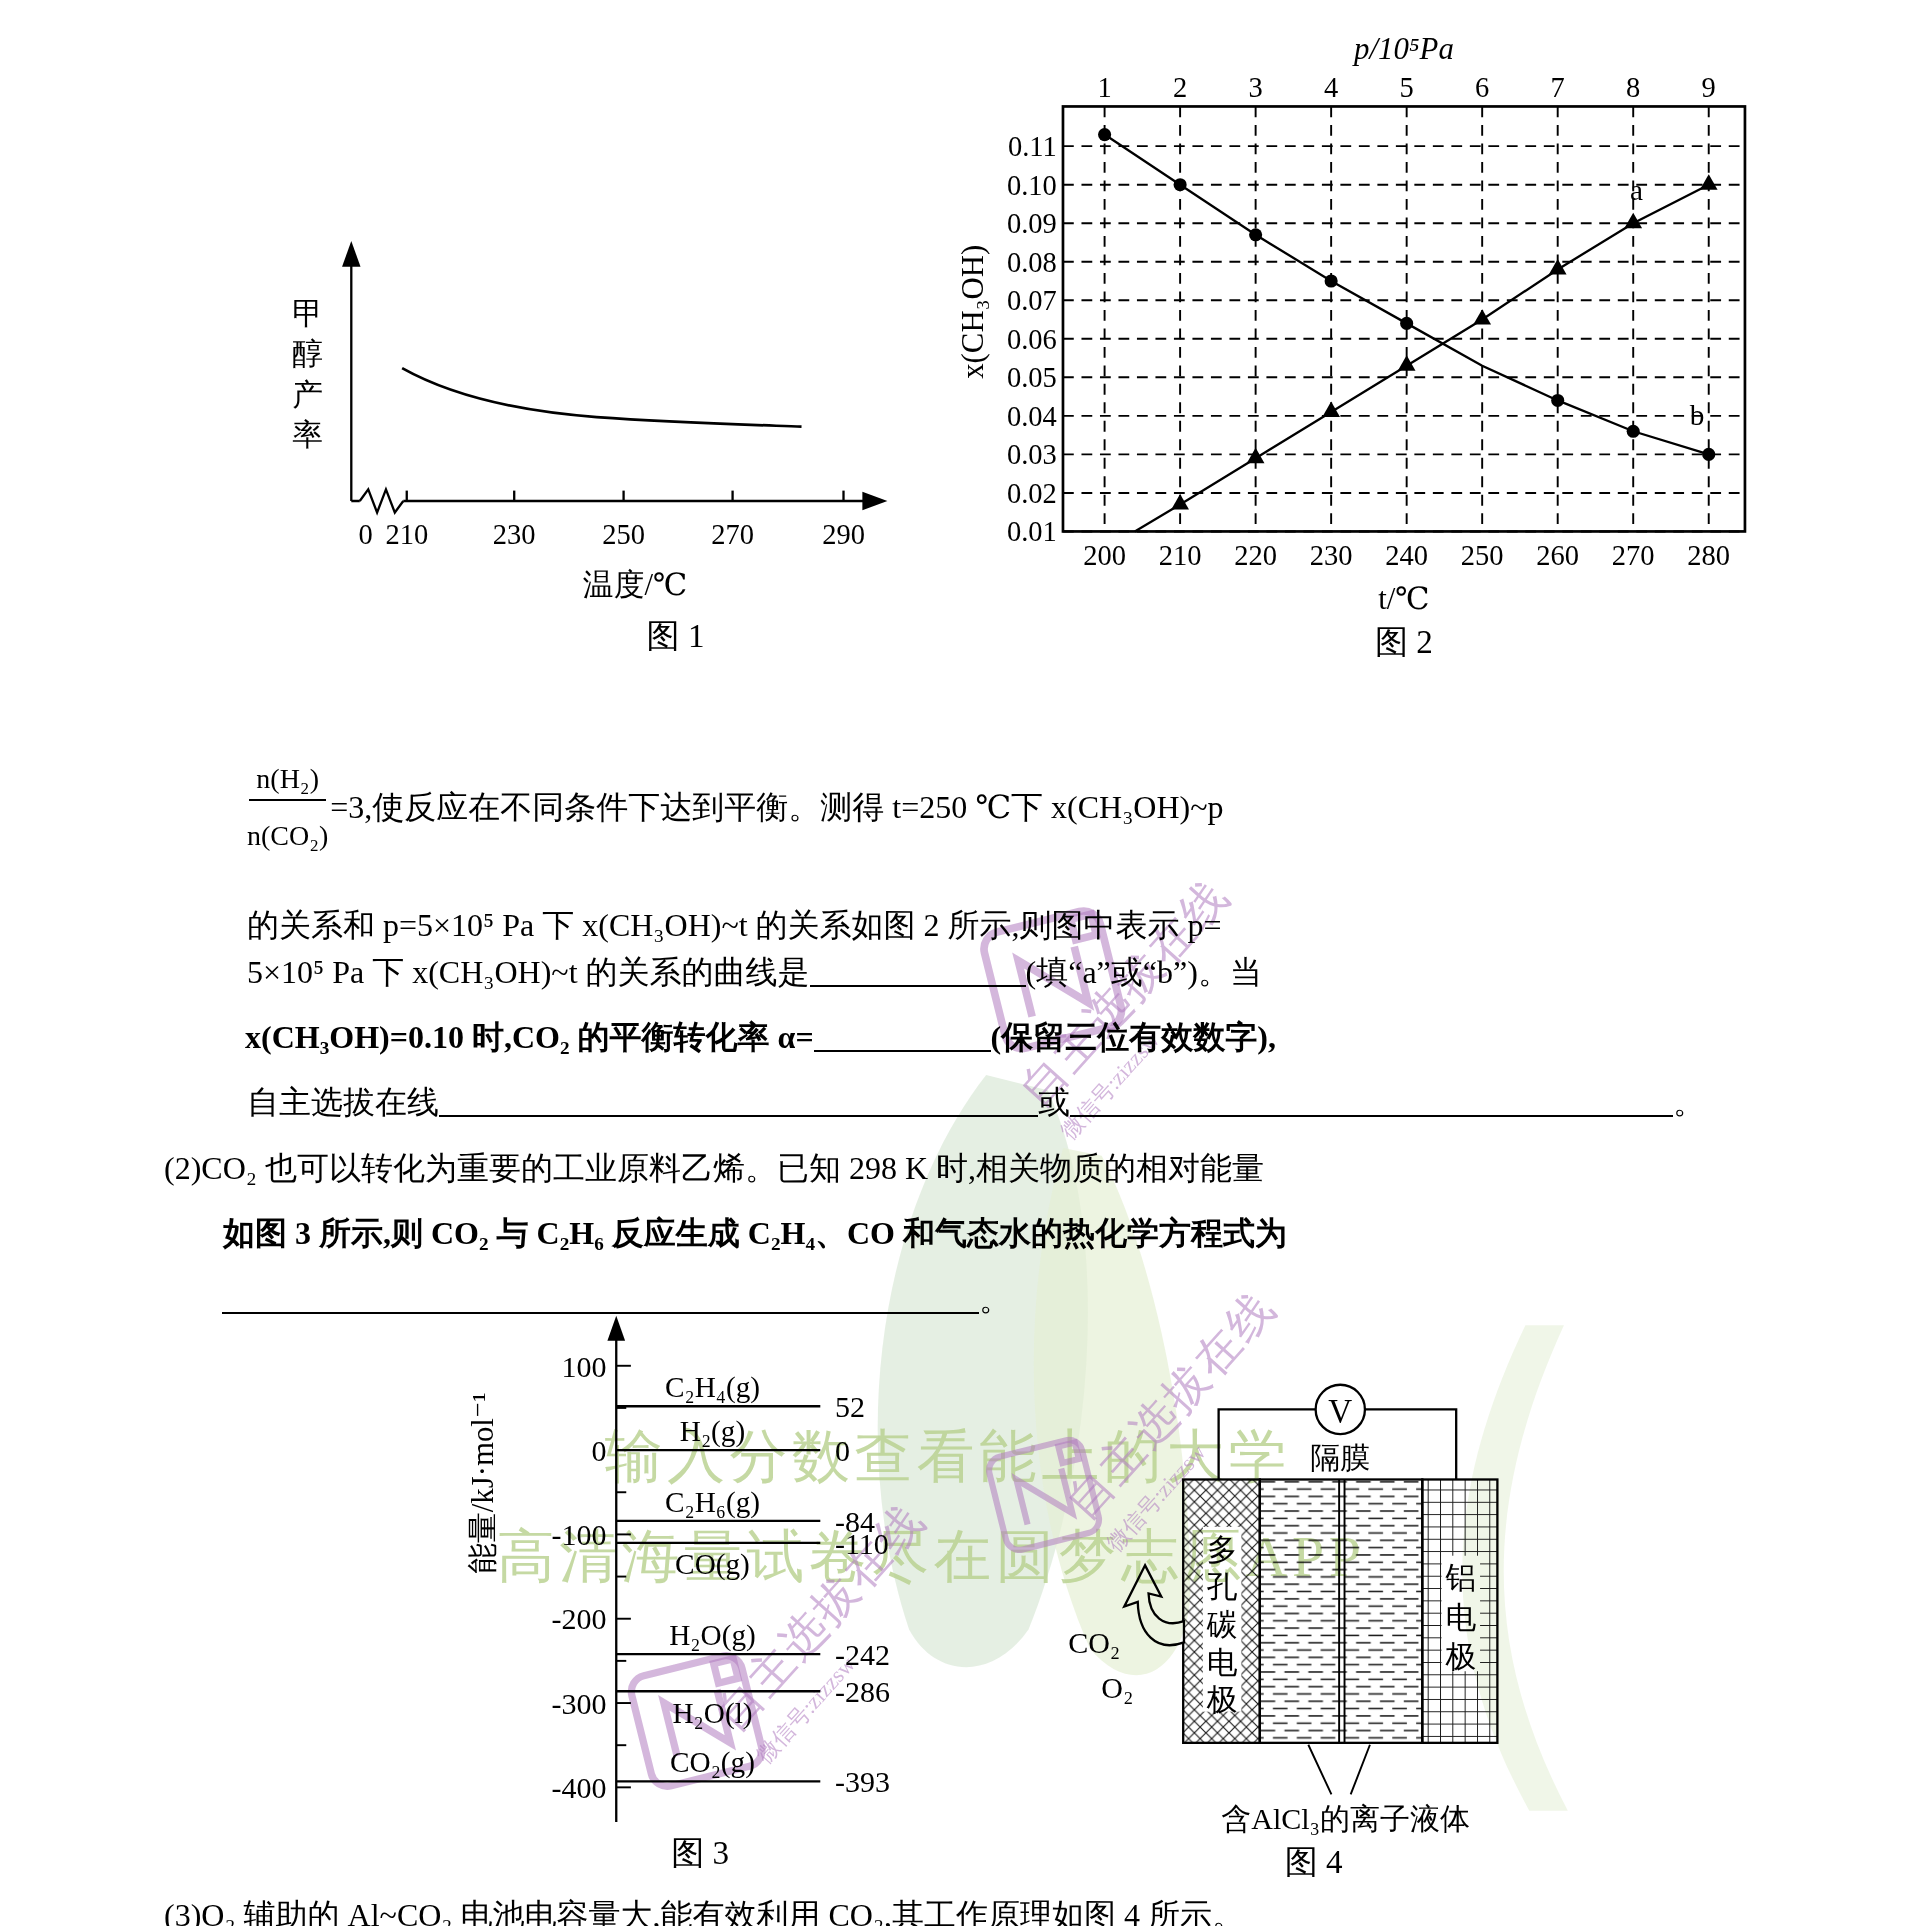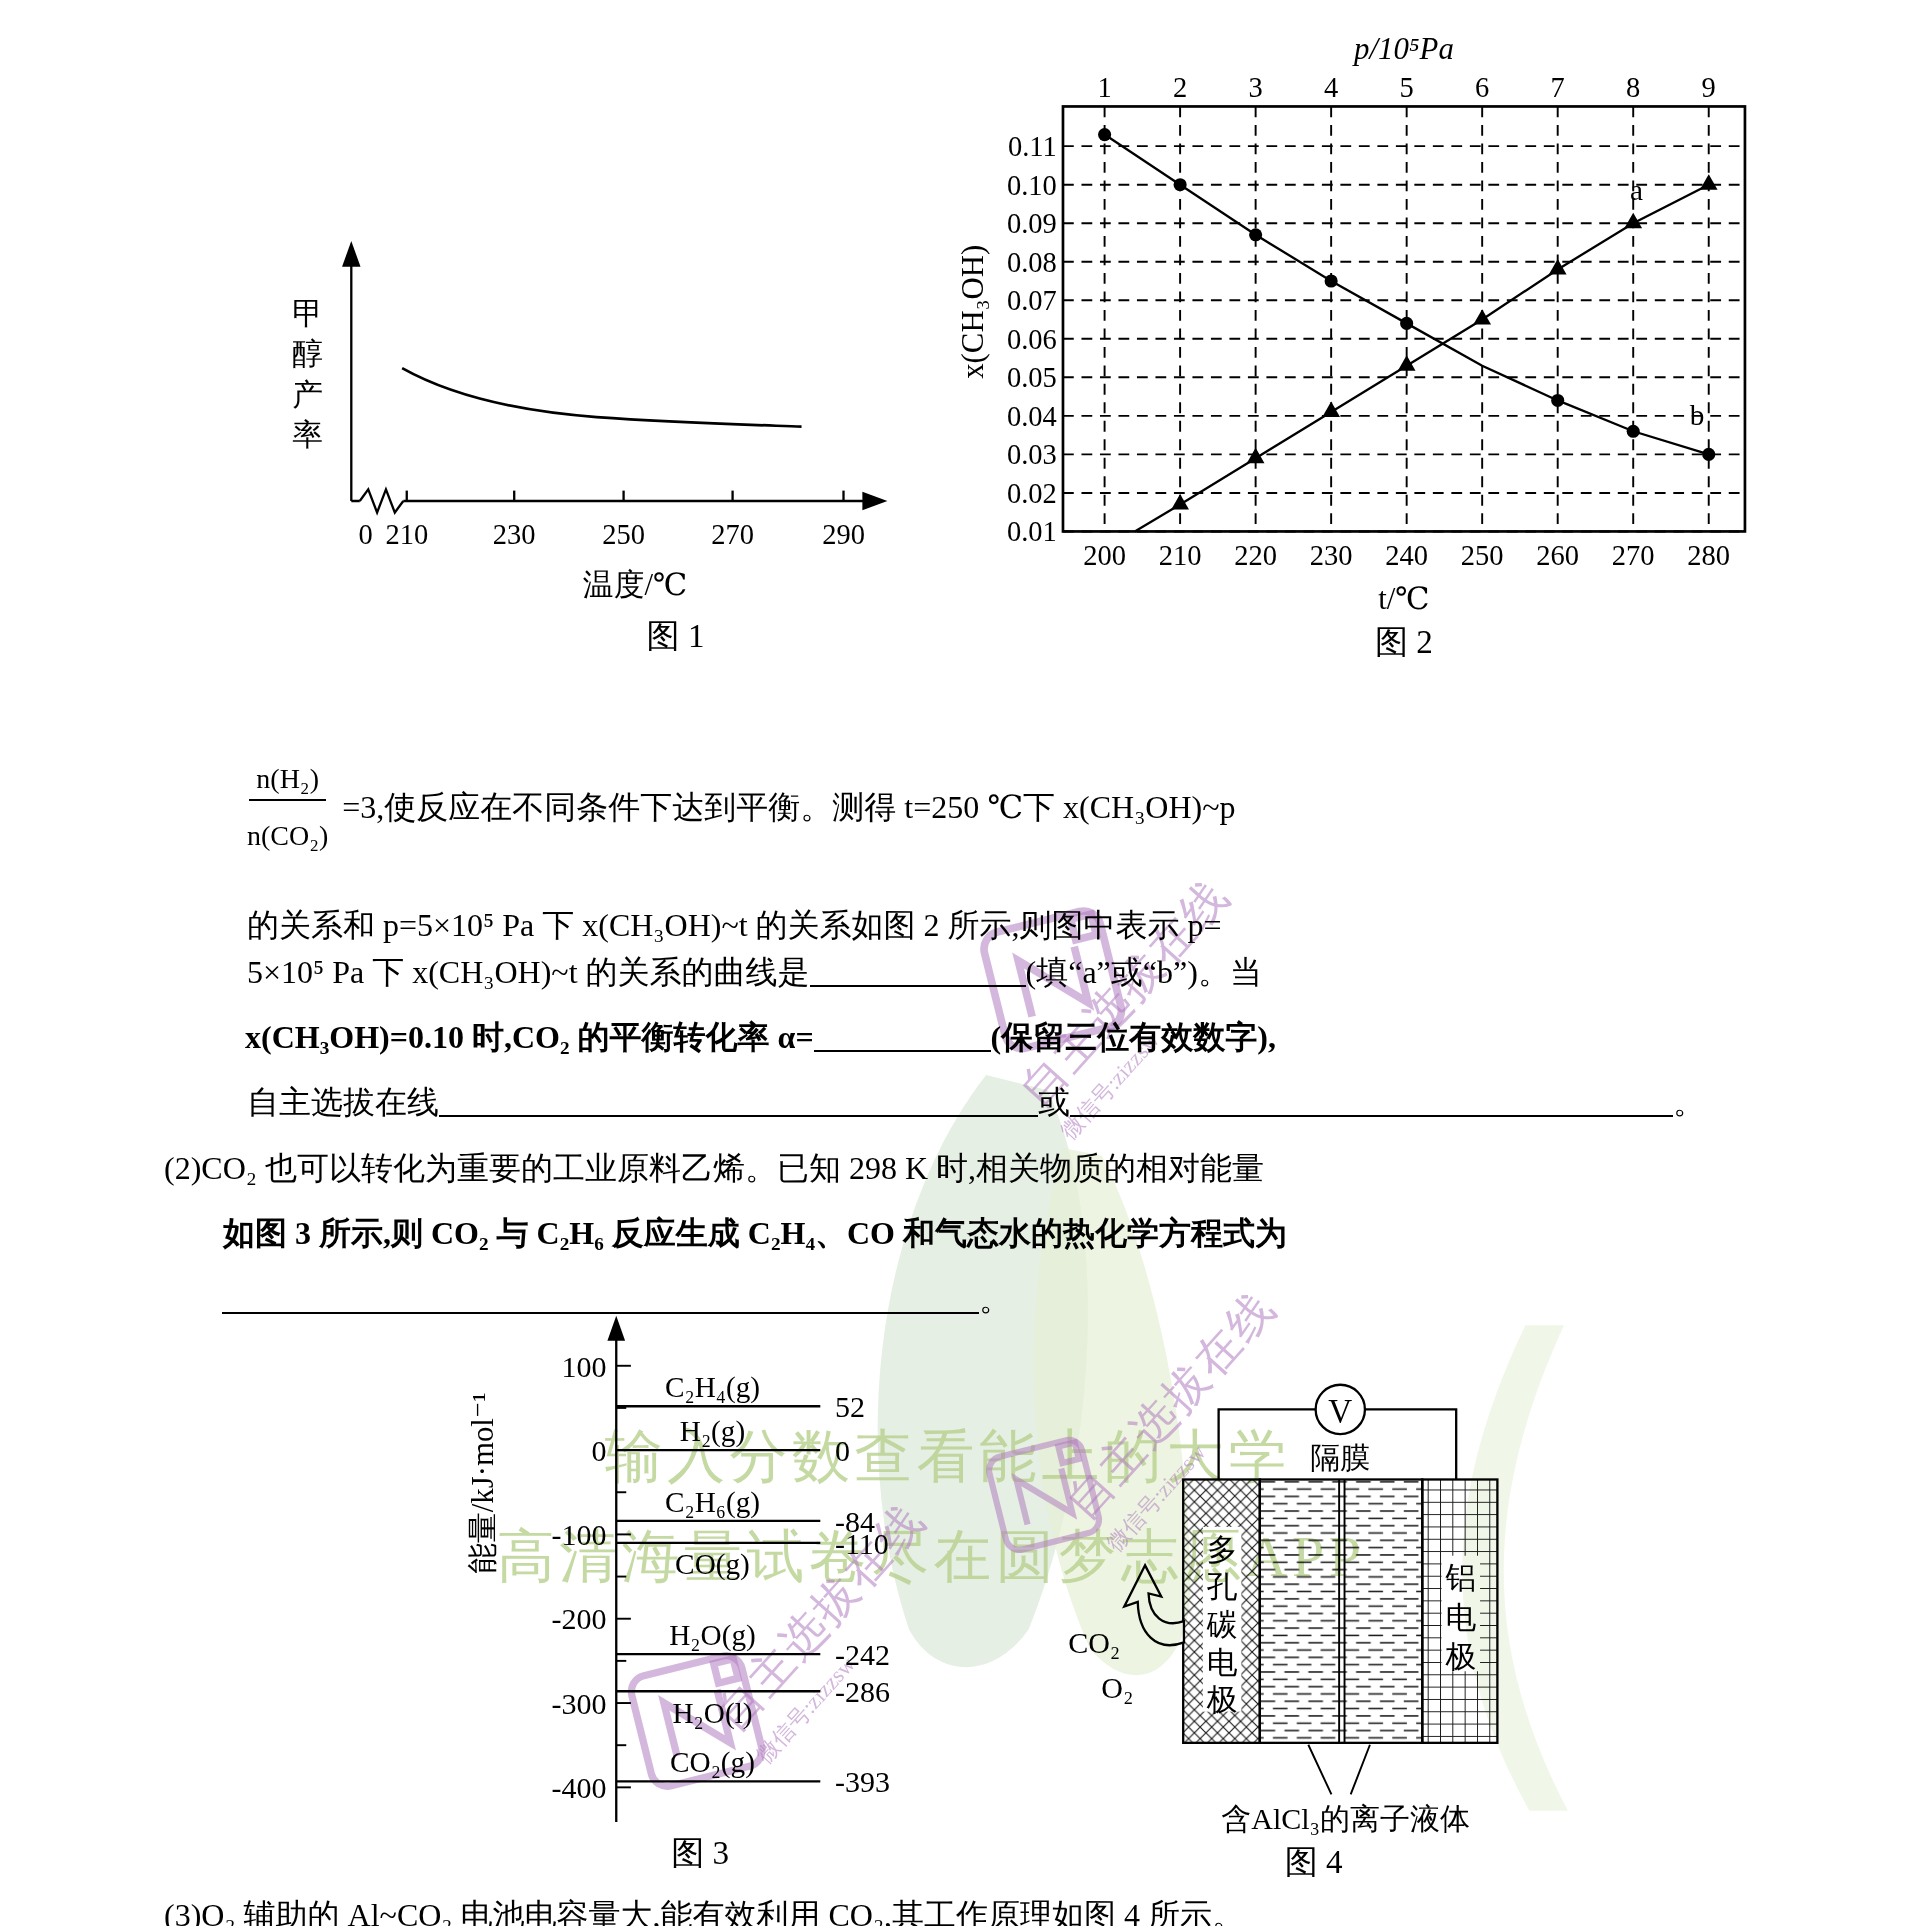--- a/index.html
+++ b/index.html
@@ -2,21 +2,21 @@
 <html style="font-size:6.2px"><head>
 <meta charset="utf-8">
 <style>
   html,body{margin:0;padding:0;}
   body{width:1911px;height:2703px;position:relative;overflow:hidden;background:#ffffff;
        font-family:"Liberation Serif","DejaVu Serif",serif;color:#000;}
   .page{position:absolute;inset:0;}
   .line{position:absolute;white-space:nowrap;font-size:32px;line-height:1.25;}
   .blank{display:inline-block;border-bottom:2.7px solid #000;height:1em;vertical-align:-3.9px;}
   .fracrow{display:flex;align-items:center;}
-  .frac{display:inline-flex;flex-direction:column;align-items:center;font-size:28px;margin-right:14px;}
+  .frac{display:inline-flex;flex-direction:column;align-items:center;font-size:28px;margin-right:2px;}
   .frac .num{border-bottom:2.3px solid #000;padding:0 7px 3.9px;}
   .frac .den{padding-top:17px;}
   .figbox{position:absolute;}
   svg text{font-family:"Liberation Serif","DejaVu Serif",serif;fill:#000;}
   .t-mid{text-anchor:middle;}
   .t-end{text-anchor:end;}
   .t-num{font-size:74px;}
   .t-num3{font-size:78px;}
   .t-sp{font-size:76px;}
   .t-cap{font-size:86px;}

